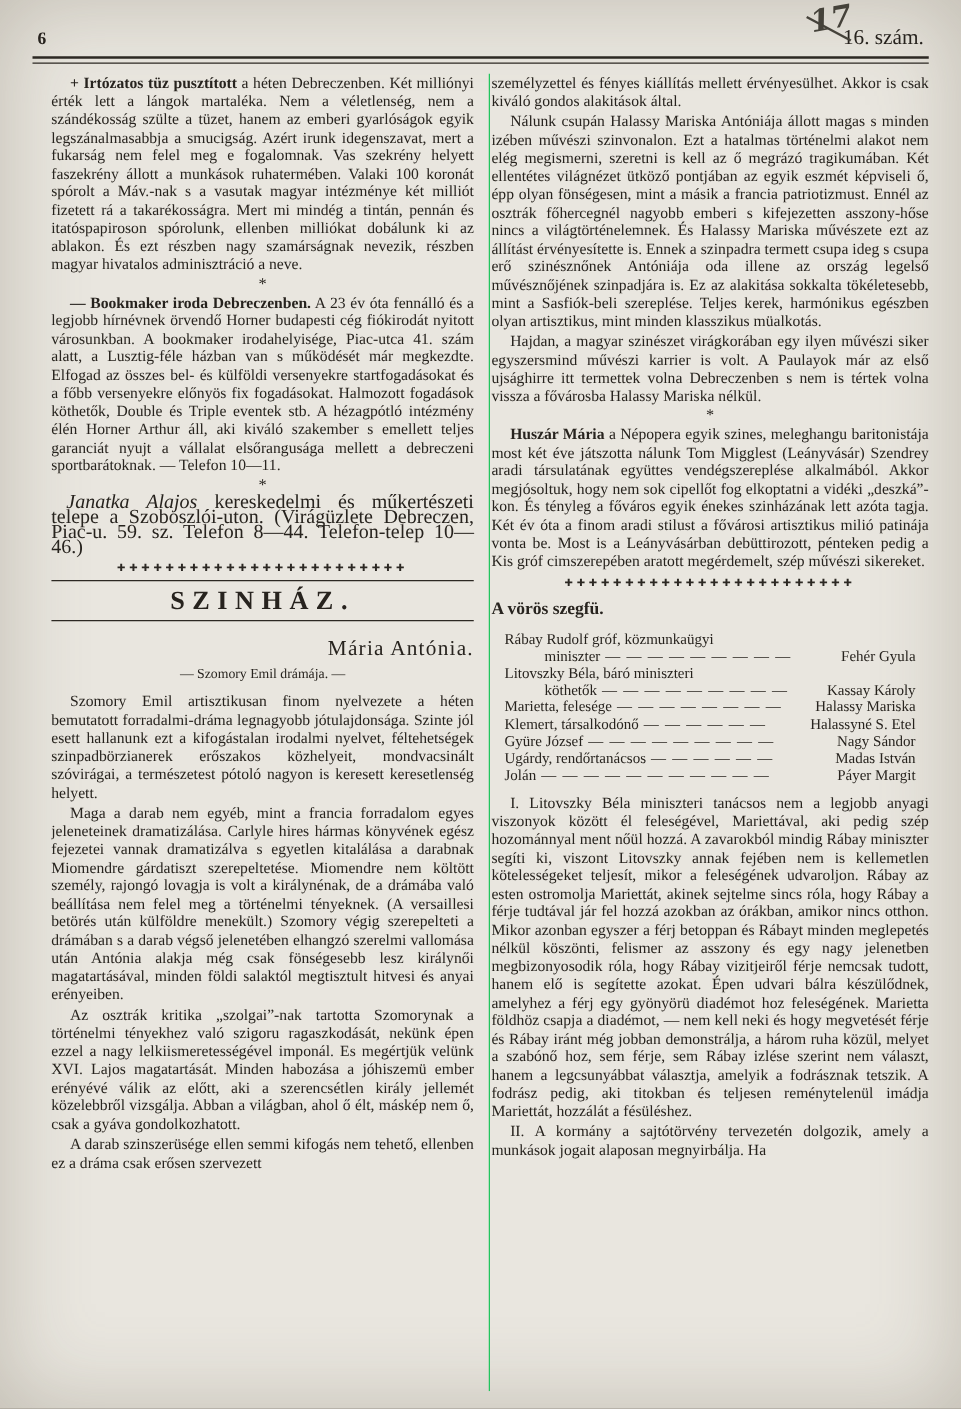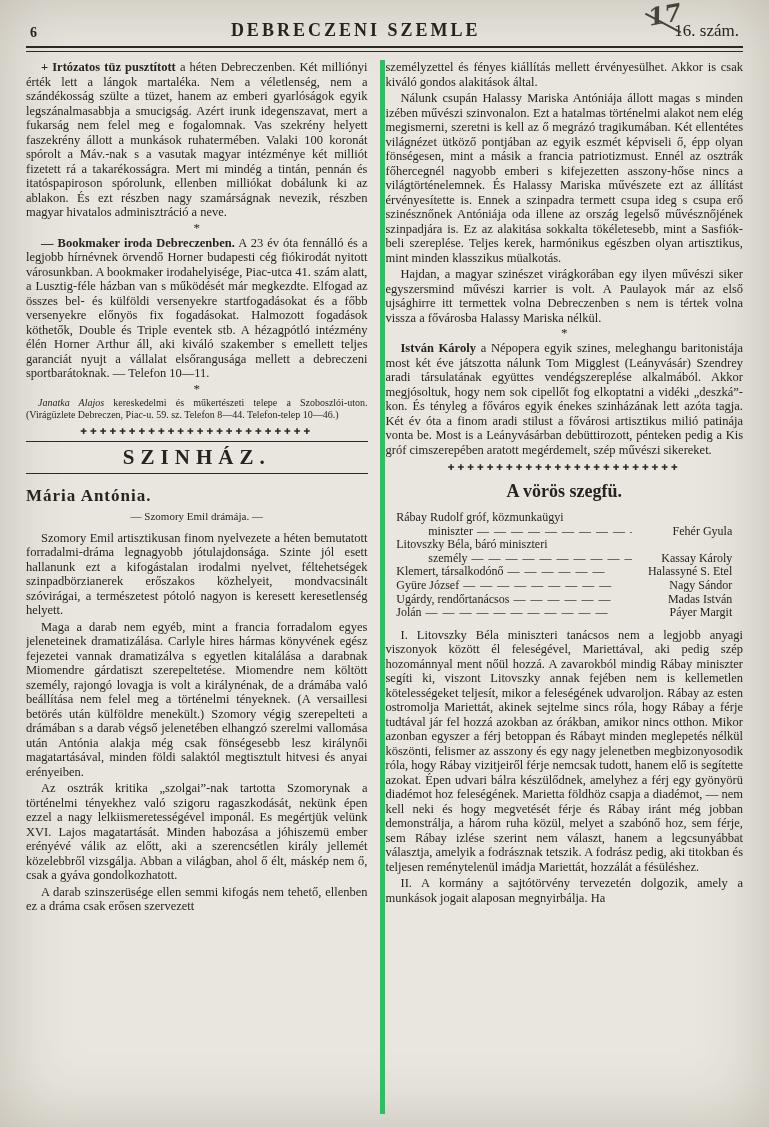--- a/index.html
+++ b/index.html
@@ -35,67 +35,66 @@
   .headrule {
     margin:0 26px; height:3px;
     border-top:2px solid #2c2823;
     border-bottom:1px solid #2c2823;
   }
   .columns {
     display:flex; padding:8px 26px 0 26px;
     height:1062px; box-sizing:border-box; overflow:hidden;
   }
   .col { width:50%; box-sizing:border-box; overflow:hidden; }
-  .col-left  { padding-right:12px; border-right:5px solid #22c55e; }
+  .col-left  { padding-right:12px; border-right:1px solid #22c55e;margin-left:15px; }
   .col-right { padding-left:1px; }
 
   p.body {
     margin:0 0 2px 0; text-indent:15px;
     font-size:12.5px; line-height:14.5px;
     text-align:justify;
   }
   .lead { font-weight:bold; }
   .lead-i { font-style:italic; }
   .star { text-align:center; font-size:13px; line-height:11px; margin:2px 0 3px; }
   p.notice {
     margin:2px 0; text-indent:12px;
-    font-size:10px; line-height:12.2px; text-align:justify;
+    font-size:16px; line-height:12.2px; text-align:justify;
   }
   .orn-row {
     text-align:center; font-size:8px; letter-spacing:3px;
     margin:6px 0 5px; white-space:nowrap; overflow:hidden;
     color:#2c2823;
   }
   .rule { border-top:1.5px solid #2c2823; margin:3px 0; }
   h2.szinhaz {
     margin:1px 0; text-align:center;
     font-size:21px; font-weight:bold; letter-spacing:6px;
   }
   h3.play {
-    margin:12px 0 4px; text-align:left;
-    font-size:17px; font-weight:bold; letter-spacing:1px;
+    margin:12px 0 4px; text-align:right;
+    font-size:17px; font-weight:normal; letter-spacing:1px;
   }
   .subtitle { text-align:center; font-size:11px; margin:0 0 9px; }
   .sig { text-align:right; font-weight:bold; font-size:12.5px; padding-right:40px; margin:3px 0 4px; }
-  h4.rose { margin:9px 0 9px; text-align:center; font-size:18px; font-weight:bold; }
+  h4.rose { margin:9px 0 9px; font-size:14px; font-weight:bold; }
   .cast { width:94%; margin:0 auto 8px; font-size:12px; }
   .cast-line { display:flex; line-height:13.6px; }
   .role { white-space:nowrap; }
   .cast-sub .role { padding-left:32px; }
   .dashes { flex:1 1 auto; overflow:hidden; white-space:nowrap; padding:0 4px; letter-spacing:1px; }
   .actor { white-space:nowrap; width:100px; text-align:right; flex:0 0 auto; }
 </style>
 </head>
 <body>
 
 <div class="page">
 
   <div class="header">
     <span class="pageno">6</span>
-    <span class="masthead">DEBRECZENI SZEMLE</span>
     <span class="issue">16. szám.</span>
     <span class="hand17">17</span>
     <span class="hand-stroke"></span>
   </div>
 
   <div class="headrule"></div>
 
   <div class="columns">
 
     <div class="col col-left">
@@ -138,21 +137,21 @@
     <div class="col col-right">
 
       <p class="body" style="text-indent:0">személyzettel és fényes kiállítás mellett érvényesülhet. Akkor is csak kiváló gondos alakitások által.</p>
       <p class="body">Nálunk csupán Halassy Mariska Antóniája állott magas s minden izében művészi szinvonalon. Ezt a hatalmas történelmi alakot nem elég megismerni, szeretni is kell az ő megrázó tragikumában. Két ellentétes világnézet ütköző pontjában az egyik eszmét képviseli ő, épp olyan fönségesen, mint a másik a francia patriotizmust. Ennél az osztrák főhercegnél nagyobb emberi s kifejezetten asszony-hőse nincs a világtörténelemnek. És Halassy Mariska művészete ezt az állítást érvényesítette is. Ennek a szinpadra termett csupa ideg s csupa erő szinésznőnek Antóniája oda illene az ország legelső művésznőjének szinpadjára is. Ez az alakitása sokkalta tökéletesebb, mint a Sasfiók-beli szereplése. Teljes kerek, harmónikus egészben olyan artisztikus, mint minden klasszikus müalkotás.</p>
       <p class="body">Hajdan, a magyar szinészet virágkorában egy ilyen művészi siker egyszersmind művészi karrier is volt. A Paulayok már az első ujsághirre itt termettek volna Debreczenben s nem is tértek volna vissza a fővárosba Halassy Mariska nélkül.</p>
 
 
       <div class="star">*</div>
 
       <p class="body">
-        <span class="lead">István Károly</span>
+        <span class="lead">Huszár Mária</span>
         <span>a Népopera egyik szines, meleghangu baritonistája most két éve játszotta nálunk Tom Migglest (Leányvásár) Szendrey aradi társulatának együttes vendégszereplése alkalmából. Akkor megjósoltuk, hogy nem sok cipellőt fog elkoptatni a vidéki „deszká”-kon. És tényleg a főváros egyik énekes szinházának lett azóta tagja. Két év óta a finom aradi stilust a fővárosi artisztikus milió patinája vonta be. Most is a Leányvásárban debüttirozott, pénteken pedig a Kis gróf cimszerepében aratott megérdemelt, szép művészi sikereket.</span>
       </p>
 
       <div class="orn-row">✚✚✚✚✚✚✚✚✚✚✚✚✚✚✚✚✚✚✚✚✚✚✚✚</div>
 
       <h4 class="rose">A vörös szegfü.</h4>
 
       <div class="cast">
         <div class="cast-line">
           <span class="role">Rábay Rudolf gróf, közmunkaügyi</span>
@@ -163,23 +162,28 @@
           <span class="role">miniszter</span>
           <span class="dashes">— — — — — — — — — —</span>
           <span class="actor">Fehér Gyula</span>
         </div>
         <div class="cast-line">
           <span class="role">Litovszky Béla, báró miniszteri</span>
           <span class="dashes"></span>
           <span class="actor"></span>
         </div>
         <div class="cast-line cast-sub">
-          <span class="role">személy</span>
+          <span class="role">köthetők</span>
           <span class="dashes">— — — — — — — — — —</span>
           <span class="actor">Kassay Károly</span>
+        </div>
+        <div class="cast-line">
+          <span class="role">Marietta, felesége</span>
+          <span class="dashes">— — — — — — — —</span>
+          <span class="actor">Halassy Mariska</span>
         </div>
         <div class="cast-line">
           <span class="role">Klemert, társalkodónő</span>
           <span class="dashes">— — — — — —</span>
           <span class="actor">Halassyné S. Etel</span>
         </div>
         <div class="cast-line">
           <span class="role">Gyüre József</span>
           <span class="dashes">— — — — — — — — —</span>
           <span class="actor">Nagy Sándor</span>

